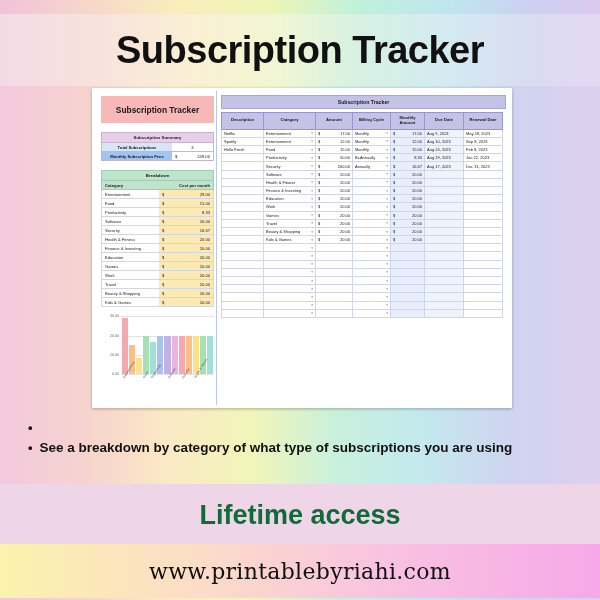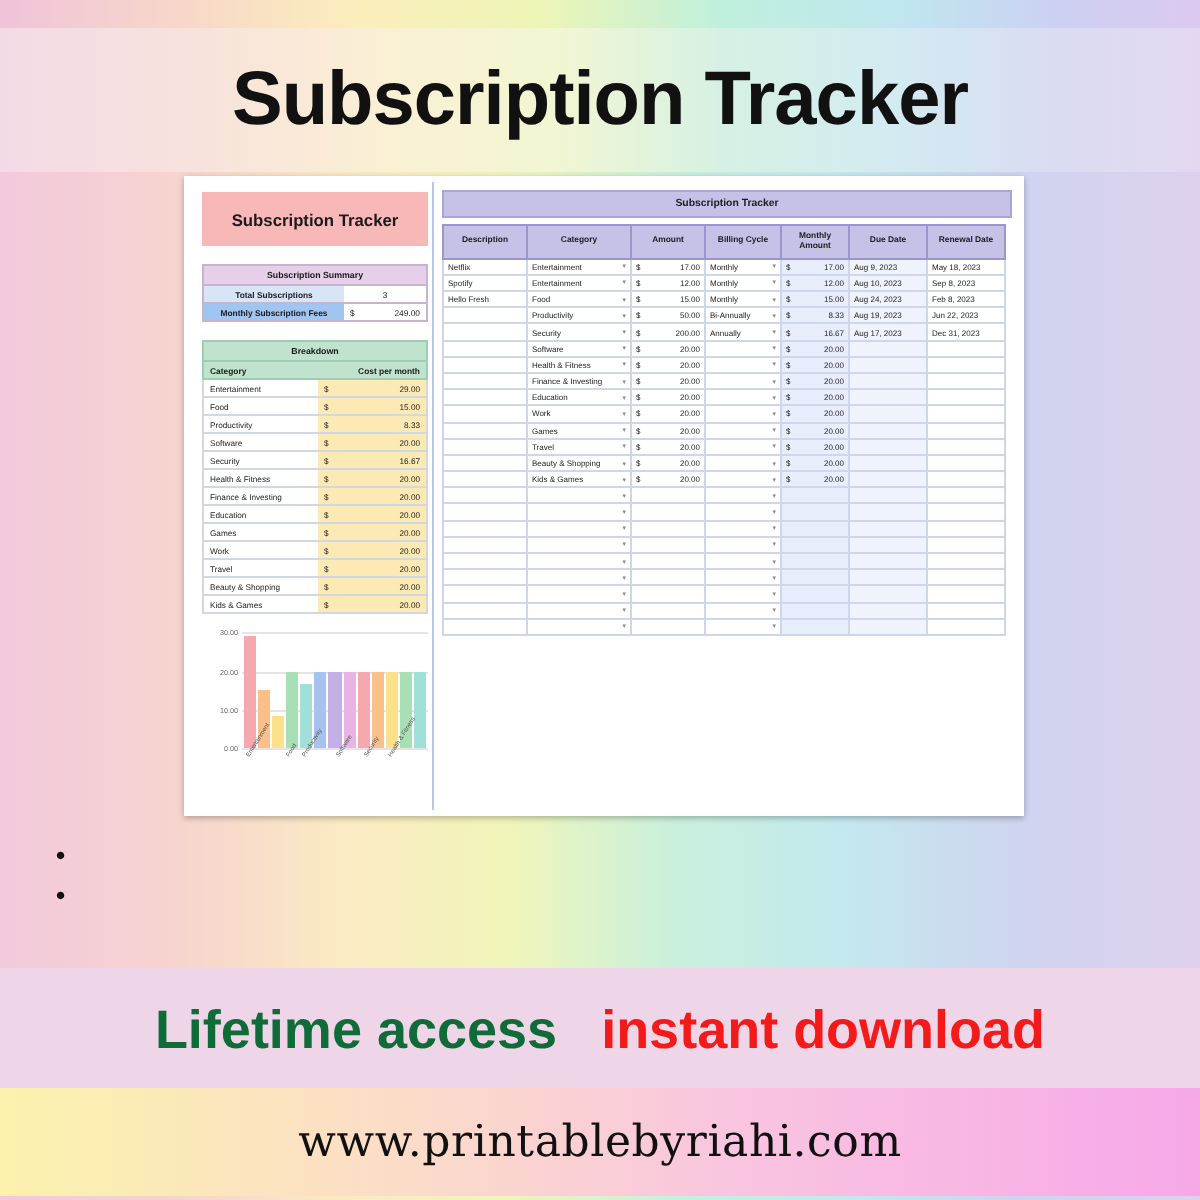--- a/index.html
+++ b/index.html
@@ -742,25 +742,25 @@
       </table>
     </div>
   </div>
 
   <div class="bullets">
     <div class="bullet">
       <span class="dot">•</span>
     </div>
     <div class="bullet">
       <span class="dot">•</span>
+      <span>See a breakdown by category of what type of subscriptions you are using</span>
     </div>
   </div>
 
   <div class="promo">
     <div class="green">Lifetime access</div>
-    <div class="red">instant download</div>
   </div>
 
   <div class="urlbar">
     <div class="url">www.printablebyriahi.com</div>
   </div>
 
 </div>
 
 </body></html>

